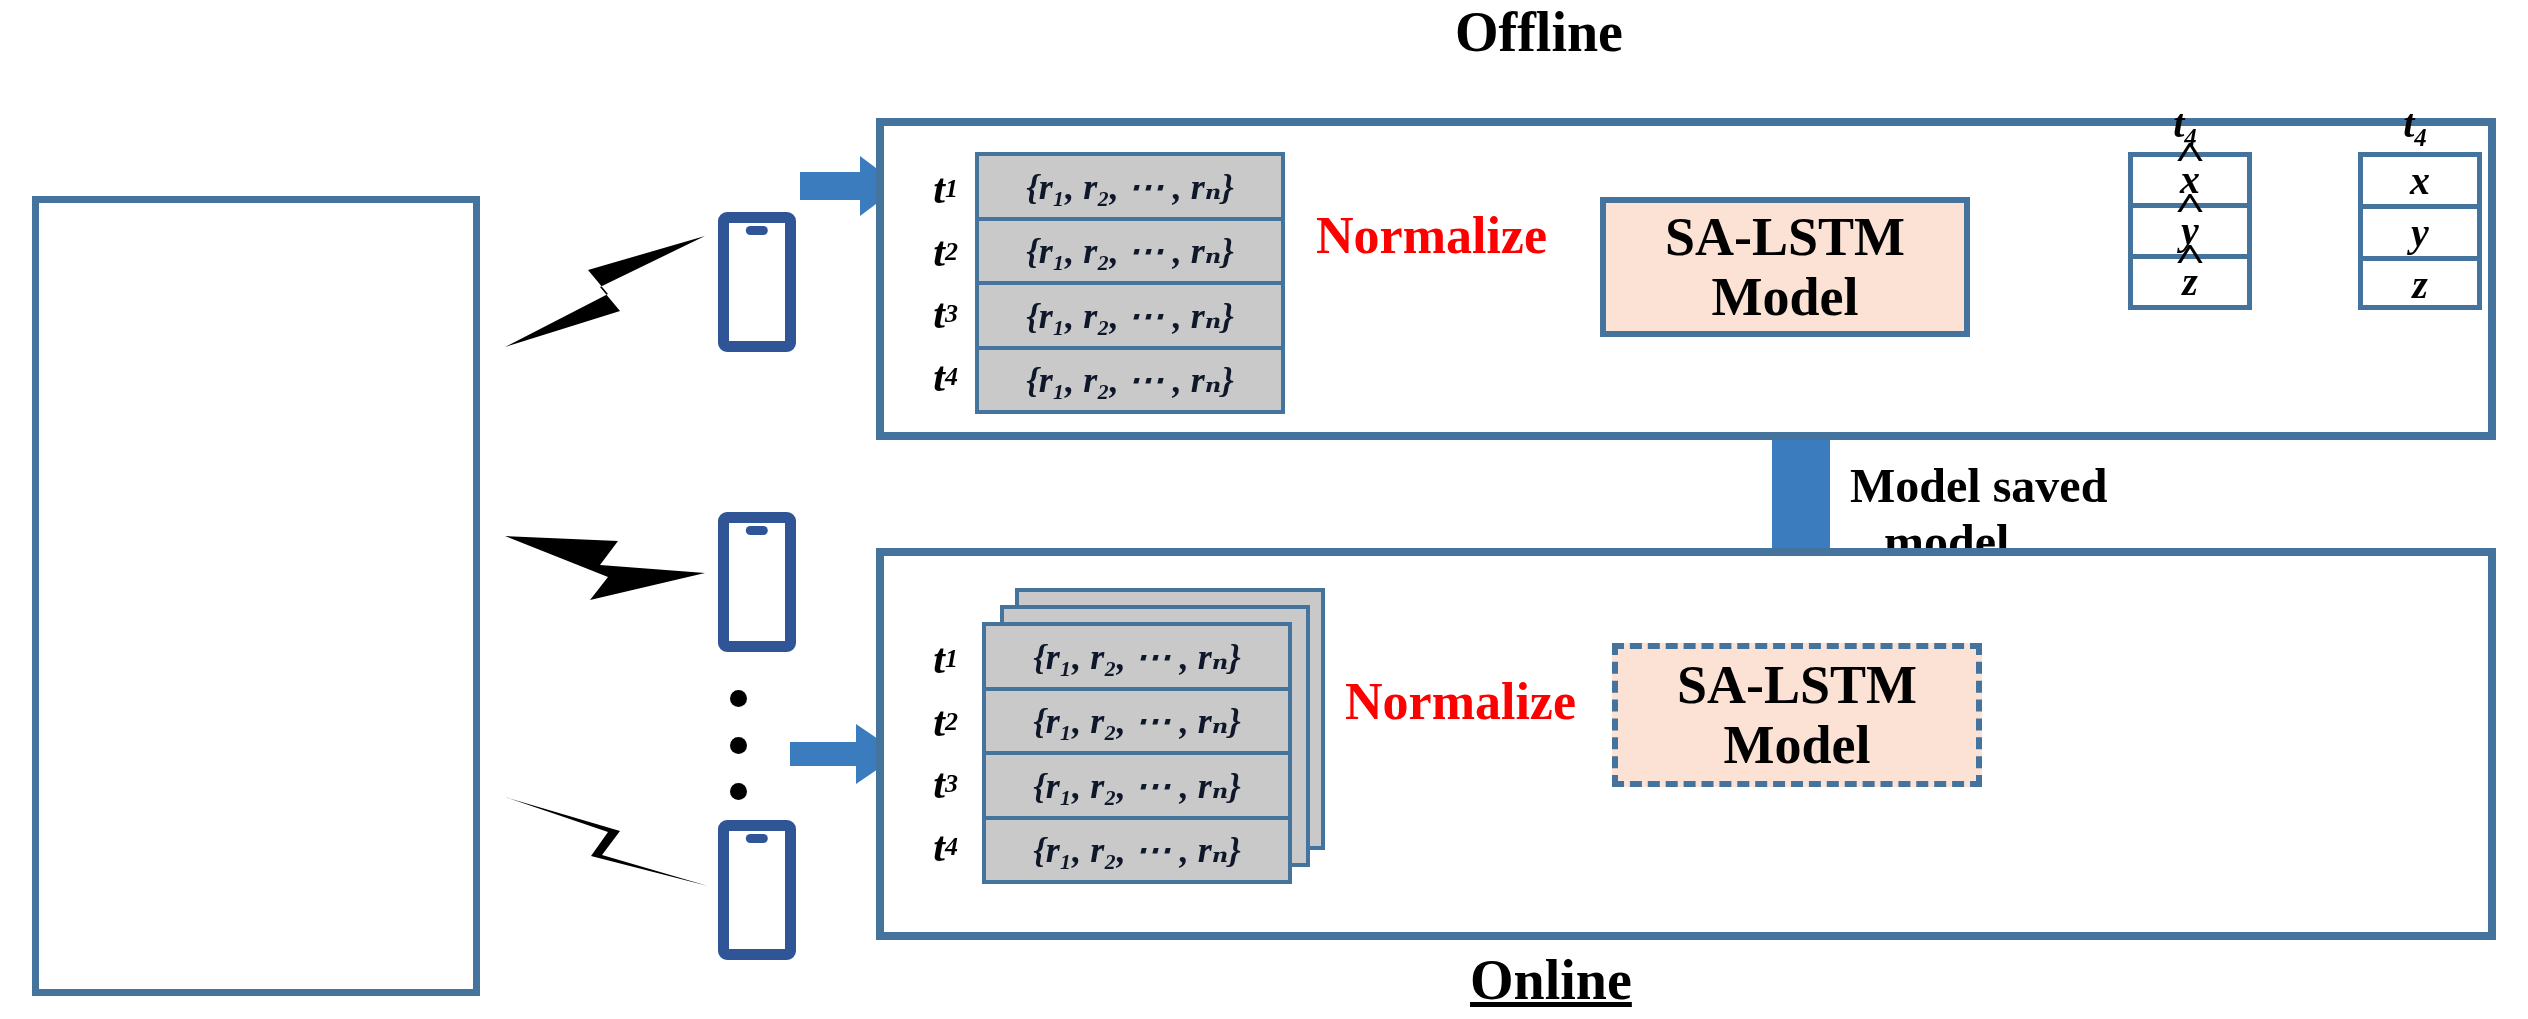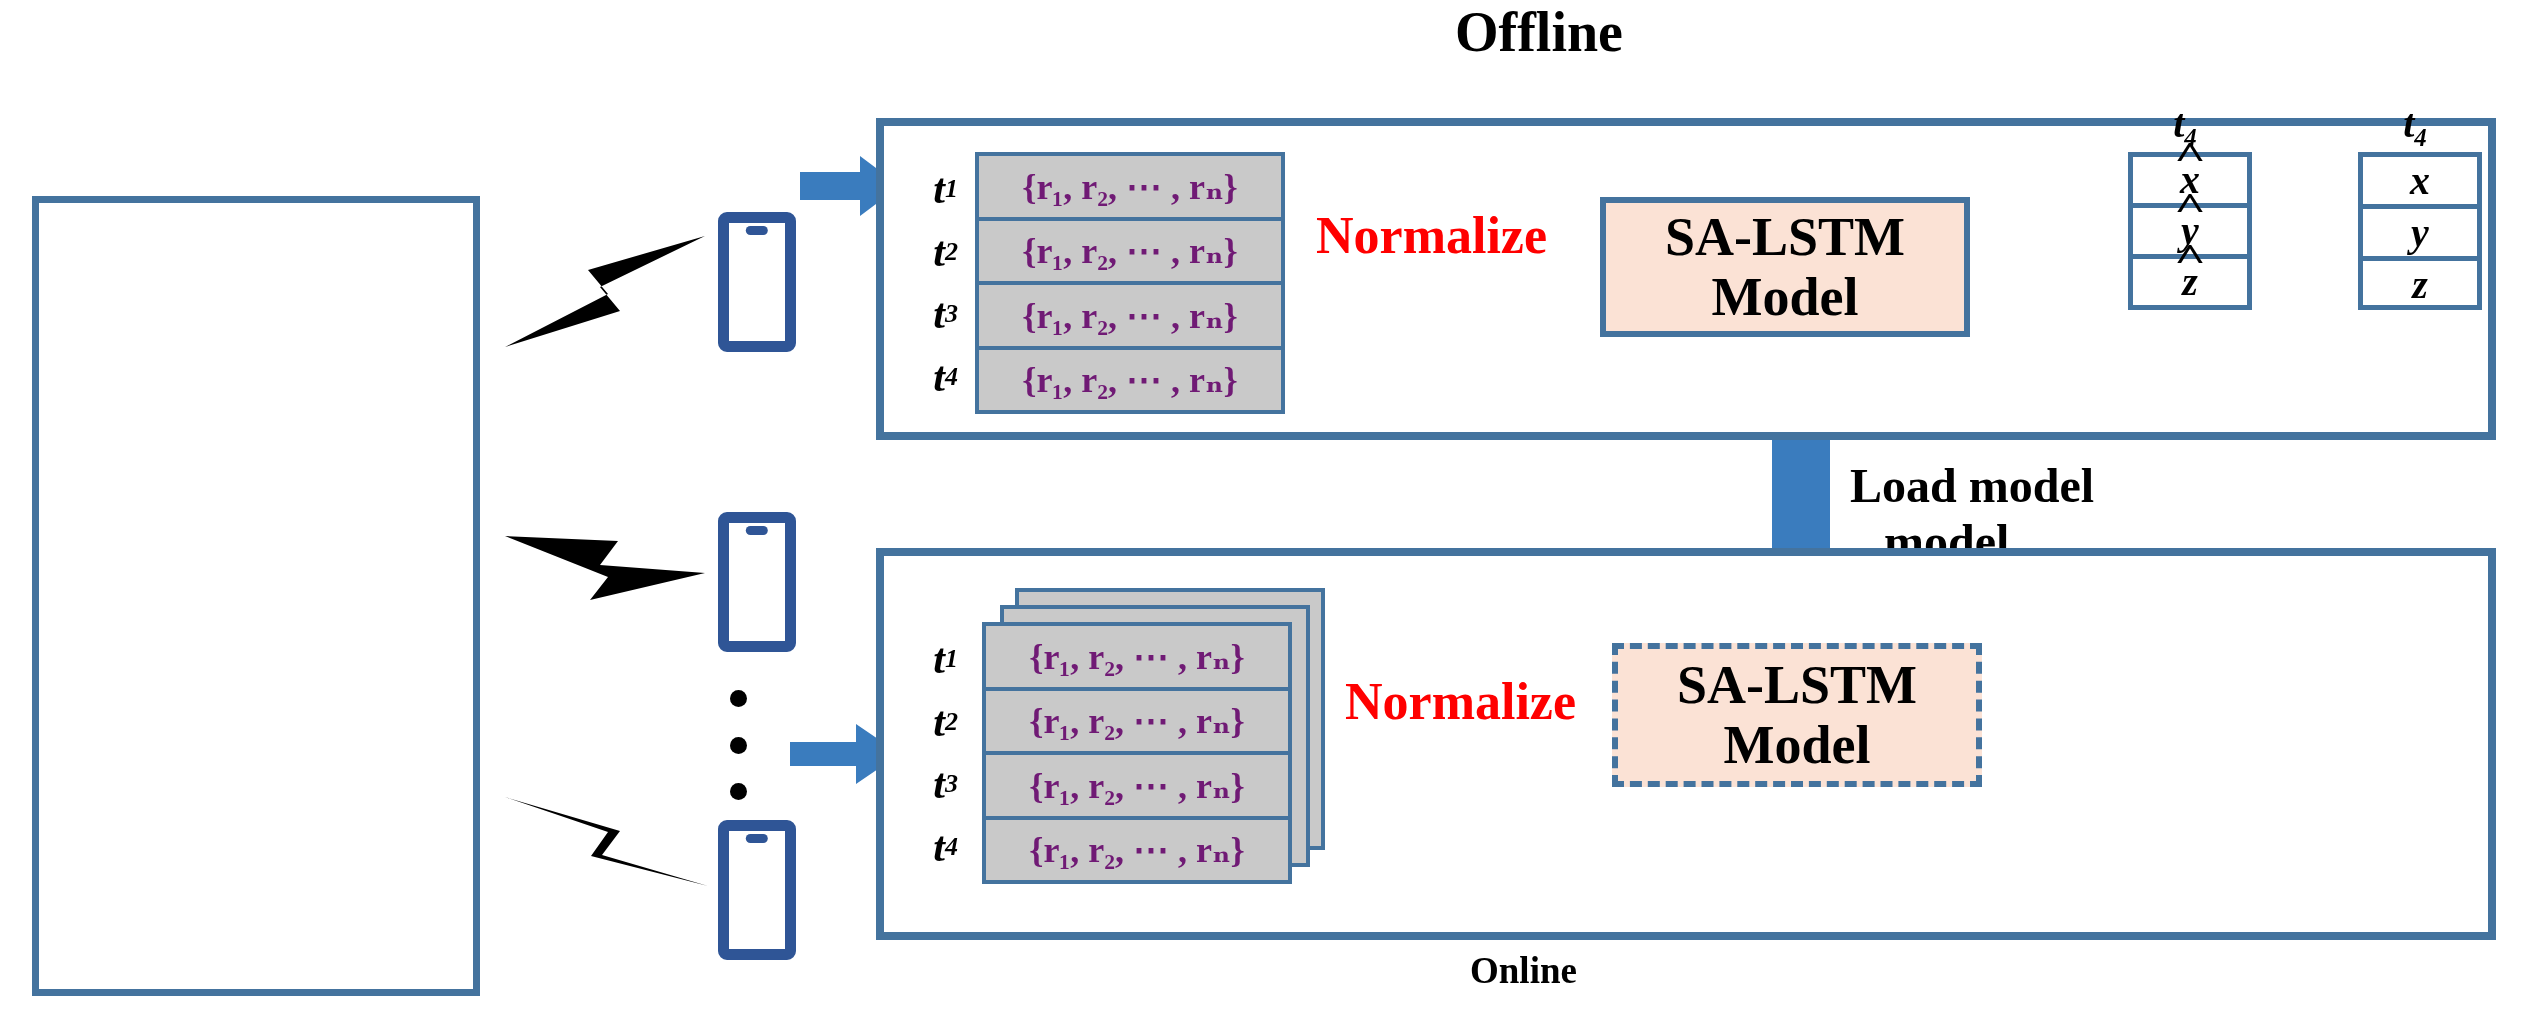--- a/index.html
+++ b/index.html
@@ -98,21 +98,22 @@
     display: flex;
     flex-direction: column;
   }
   .rssi-row {
     flex: 1 1 0;
     display: flex;
     align-items: center;
     justify-content: center;
     border-bottom: 4px solid #44739E;
     box-sizing: border-box;
-    color: #701a75;
+    color: #0f172a;
+    font-style: italic;
     font-weight: bold;
     white-space: nowrap;
   }
   .rssi-row:last-child { border-bottom: none; }
 
   .tlabels {
     position: absolute;
     display: flex;
     flex-direction: column;
   }
@@ -312,23 +313,23 @@
       <circle cx="2217" cy="765" r="17" fill="#ffffff"></circle>
     </g>
     <g fill="#C55A11">
       <path d="M2335,722 a44,44 0 0 1 88,0 c0,34 -44,92 -44,92 c0,0 -44,-58 -44,-92 Z" transform="translate(-14,0)"></path>
       <circle cx="2365" cy="752" r="17" fill="#ffffff"></circle>
     </g>
   </svg>
 
   <div class="title" style="left:1455px; top:4px; font-size:56px;">Offline</div>
 
-  <div class="title" style="left:1470px; top:952px; font-size:37px;">Online</div>
-
-  <div class="title" style="left:1850px; top:462px; font-size:48px;">Load model</div>
+  <div class="title" style="left:1470px; top:952px; font-size:56px;text-decoration:underline;">Online</div>
+
+  <div class="title" style="left:1850px; top:462px; font-size:48px;">Model saved</div>
   <div class="title" style="left:1884px; top:518px; font-size:48px;">model</div>
 
   <div class="title" style="left:2262px; top:368px; font-size:46px;">Update</div>
 
   <div class="room" style="left:32px; top:196px; width:448px; height:800px;"></div>
 
   <div class="phone" style="left:718px; top:212px; width:78px; height:140px;">
     <div class="speaker"></div>
     <div class="screen"></div>
   </div>

